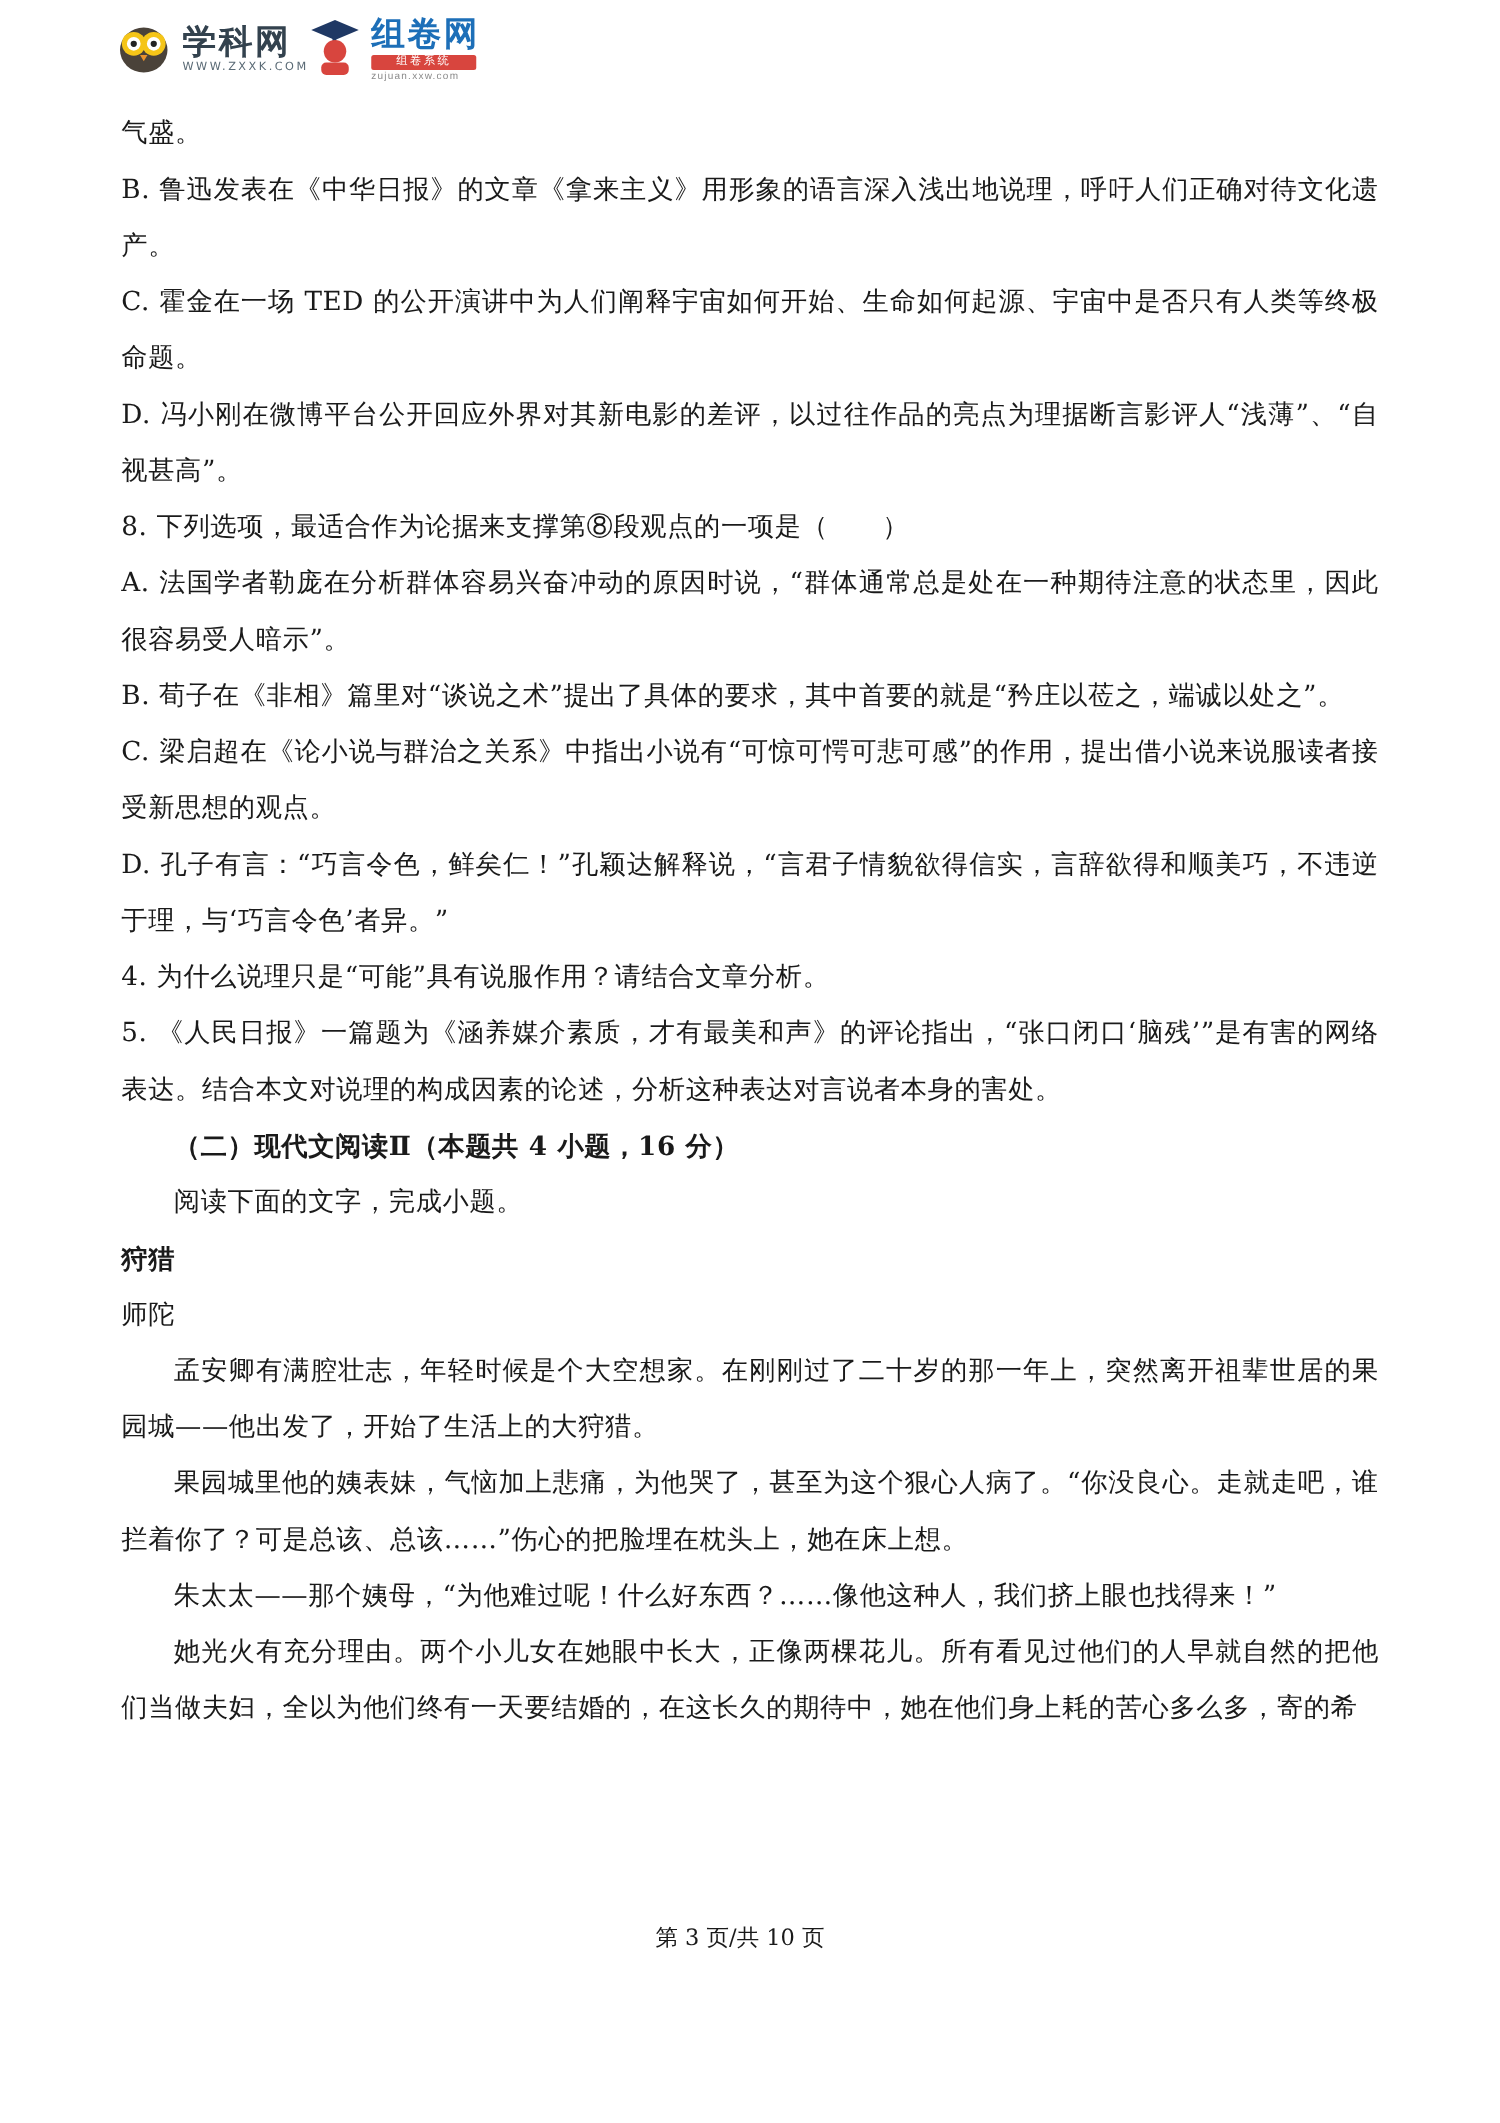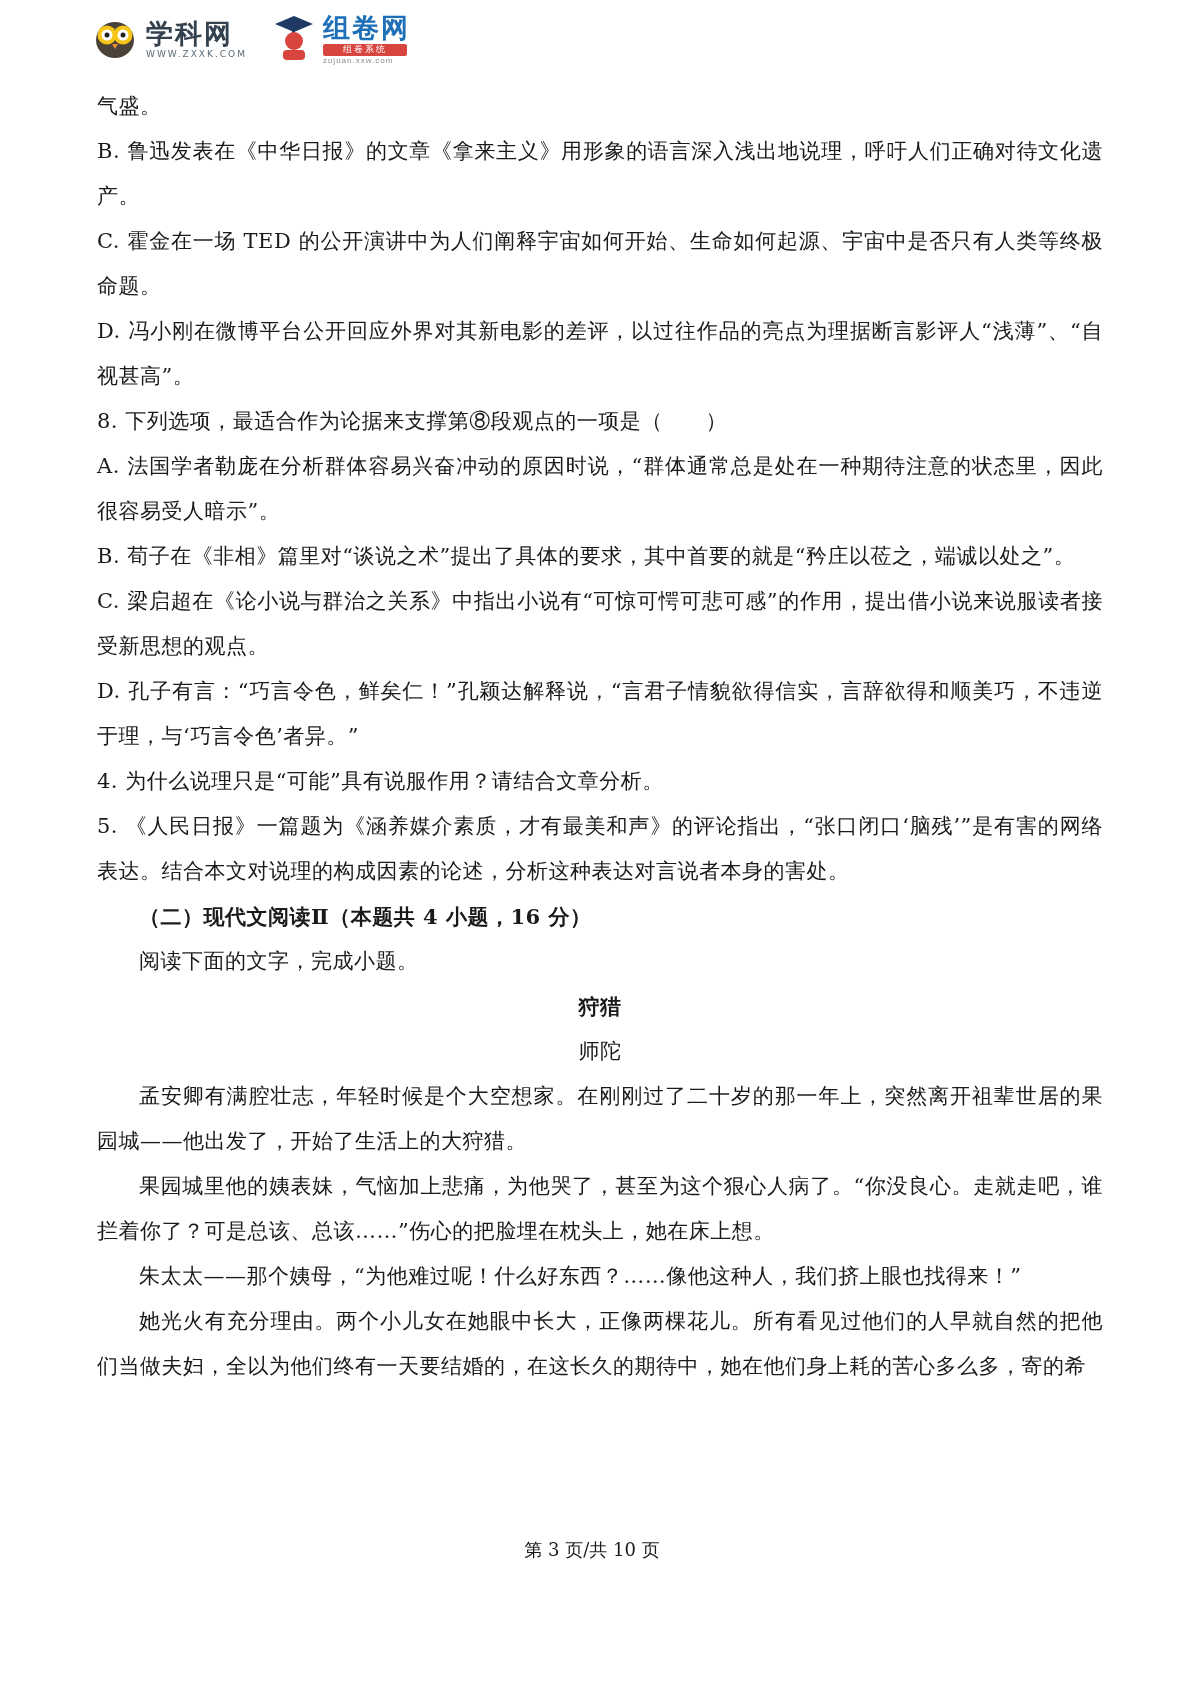--- a/index.html
+++ b/index.html
@@ -16,21 +16,20 @@
     position: absolute;
     inset: 0;
   }
   
   .header {
     position: absolute;
     top: 14px;
     left: 92px;
     display: flex;
     align-items: center;
-    gap: 26px;
   }
   .logo {
     display: flex;
     align-items: center;
     gap: 8px;
   }
   .logo .glyph { flex: 0 0 auto; }
   .logo .words { display: flex; flex-direction: column; line-height: 1.05; }
   .logo-xkw-name {
     font-family: "DejaVu Sans", "Liberation Sans", sans-serif;
@@ -82,21 +81,21 @@
   .doc p {
     margin: 0;
     font-size: 21px;
     line-height: 45px;
     text-align: justify;
     text-justify: inter-character;
     word-break: break-all;
     letter-spacing: 0.5px;
   }
   .doc p.ind { text-indent: 2em; }
-  .doc p.ctr { text-align: center; text-indent: 0; }
+  .doc p.ctr { text-indent: 0; }
   .doc p.bold { font-weight: bold; }
   
   .footer {
     position: absolute;
     left: 0;
     right: 16px;
     top: 1538px;
     text-align: center;
     font-size: 18px;
     color: #1a1a1a;

